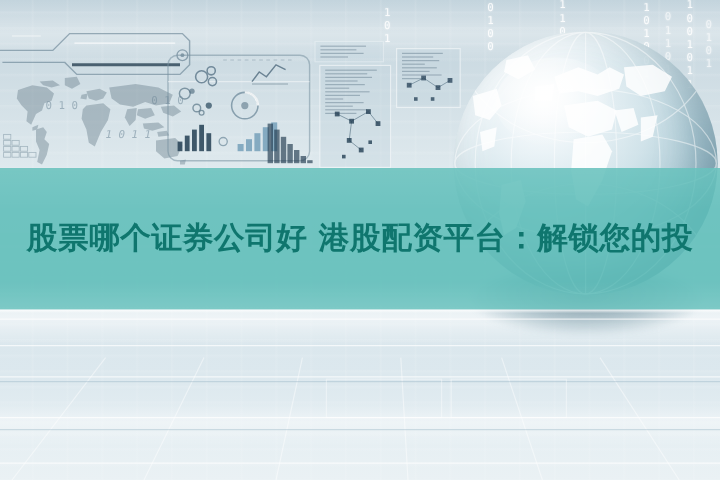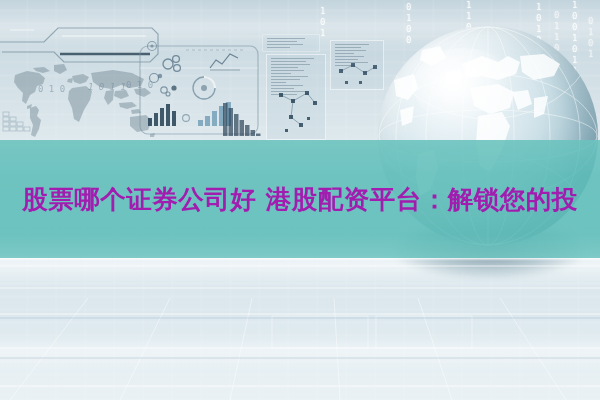--- a/index.html
+++ b/index.html
@@ -161,21 +161,21 @@
   #bin1 { left: 536px; top: 2px;  }
   #bin2 { left: 554px; top: 10px; }
   #bin3 { left: 572px; top: 0px;  }
   #bin4 { left: 588px; top: 16px; }
   #bin5 { left: 320px; top: 6px;  }
   #bin6 { left: 406px; top: 2px;  }
   #bin7 { left: 466px; top: 0px;  }
 
   
   #binm1{ left: 38px; top: 84px; }
-  #binm2{ left: 88px; top: 82px; font-style: italic; }
+  #binm2{ left: 88px; top: 108px; font-style: italic; }
   #binm3{ left: 126px;top: 80px; }
 
   
   .floor {
     position: absolute;
     left: 0; top: 258px;
     width: 600px; height: 142px;
     overflow: hidden;
   }
   .floor svg { width:100%; height:100%; display:block; }
@@ -258,21 +258,21 @@
     position: absolute;
     left: 0; top: 140px;
     width: 600px; height: 118px;
     display: flex;
     flex-direction: column;
     align-items: center;
     justify-content: center;
     z-index: 20;
   }
   .title .line {
-    color: #a21caf;
+    color: #0f766e;
     font-family: "DejaVu Sans", "Liberation Sans", sans-serif;
     font-weight: 700;
     font-size: 25.5px;
     line-height: 39px;
     letter-spacing: .5px;
     white-space: nowrap;
     text-align: left;
   }
 </style>
 </head>

